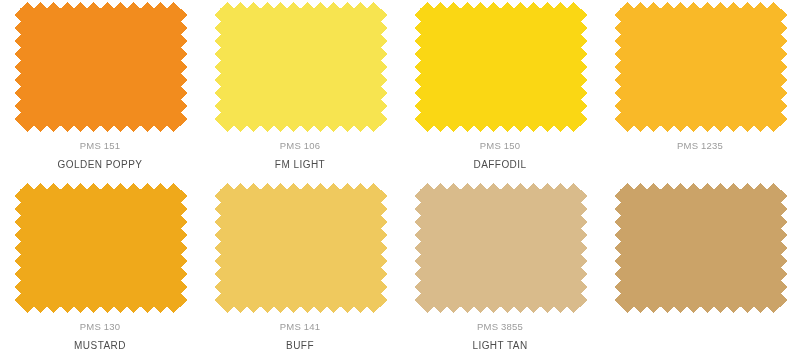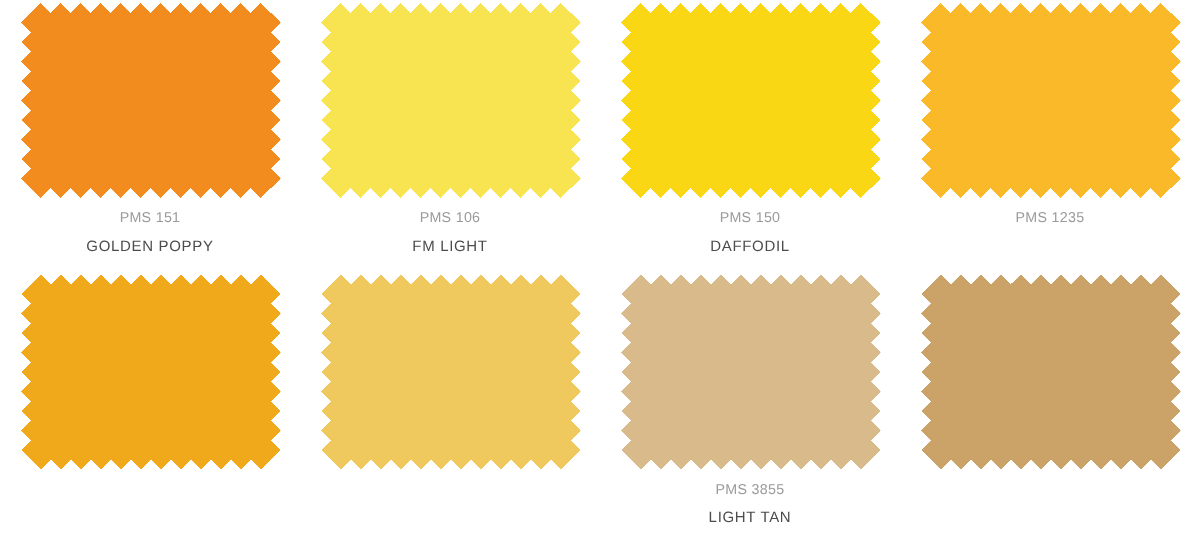--- a/index.html
+++ b/index.html
@@ -98,25 +98,33 @@
         <polygon points="6.50,6.50 13.17,0.00 19.83,6.50 26.50,0.00 33.17,6.50 39.83,0.00 46.50,6.50 53.17,0.00 59.83,6.50 66.50,0.00 73.17,6.50 79.83,0.00 86.50,6.50 93.17,0.00 99.83,6.50 106.50,0.00 113.17,6.50 119.83,0.00 126.50,6.50 133.17,0.00 139.83,6.50 146.50,0.00 153.17,6.50 159.83,0.00 166.50,6.50 173.00,13.00 166.50,19.50 173.00,26.00 166.50,32.50 173.00,39.00 166.50,45.50 173.00,52.00 166.50,58.50 173.00,65.00 166.50,71.50 173.00,78.00 166.50,84.50 173.00,91.00 166.50,97.50 173.00,104.00 166.50,110.50 173.00,117.00 166.50,123.50 159.83,130.00 153.17,123.50 146.50,130.00 139.83,123.50 133.17,130.00 126.50,123.50 119.83,130.00 113.17,123.50 106.50,130.00 99.83,123.50 93.17,130.00 86.50,123.50 79.83,130.00 73.17,123.50 66.50,130.00 59.83,123.50 53.17,130.00 46.50,123.50 39.83,130.00 33.17,123.50 26.50,130.00 19.83,123.50 13.17,130.00 6.50,123.50 0.00,117.00 6.50,110.50 0.00,104.00 6.50,97.50 0.00,91.00 6.50,84.50 0.00,78.00 6.50,71.50 0.00,65.00 6.50,58.50 0.00,52.00 6.50,45.50 0.00,39.00 6.50,32.50 0.00,26.00 6.50,19.50 0.00,13.00 6.50,6.50" fill="#F9B928" shape-rendering="crispEdges"></polygon>
       </svg>
       <div class="swatch-caption">
         <span class="swatch-code">PMS 1235</span>
       </div>
     </div>
     <div class="swatch-cell">
       <svg class="swatch-svg" viewBox="0 0 173 130" width="173" height="130">
         <polygon points="6.50,6.50 13.17,0.00 19.83,6.50 26.50,0.00 33.17,6.50 39.83,0.00 46.50,6.50 53.17,0.00 59.83,6.50 66.50,0.00 73.17,6.50 79.83,0.00 86.50,6.50 93.17,0.00 99.83,6.50 106.50,0.00 113.17,6.50 119.83,0.00 126.50,6.50 133.17,0.00 139.83,6.50 146.50,0.00 153.17,6.50 159.83,0.00 166.50,6.50 173.00,13.00 166.50,19.50 173.00,26.00 166.50,32.50 173.00,39.00 166.50,45.50 173.00,52.00 166.50,58.50 173.00,65.00 166.50,71.50 173.00,78.00 166.50,84.50 173.00,91.00 166.50,97.50 173.00,104.00 166.50,110.50 173.00,117.00 166.50,123.50 159.83,130.00 153.17,123.50 146.50,130.00 139.83,123.50 133.17,130.00 126.50,123.50 119.83,130.00 113.17,123.50 106.50,130.00 99.83,123.50 93.17,130.00 86.50,123.50 79.83,130.00 73.17,123.50 66.50,130.00 59.83,123.50 53.17,130.00 46.50,123.50 39.83,130.00 33.17,123.50 26.50,130.00 19.83,123.50 13.17,130.00 6.50,123.50 0.00,117.00 6.50,110.50 0.00,104.00 6.50,97.50 0.00,91.00 6.50,84.50 0.00,78.00 6.50,71.50 0.00,65.00 6.50,58.50 0.00,52.00 6.50,45.50 0.00,39.00 6.50,32.50 0.00,26.00 6.50,19.50 0.00,13.00 6.50,6.50" fill="#EFA91B" shape-rendering="crispEdges"></polygon>
       </svg>
+      <div class="swatch-caption">
+        <span class="swatch-code">PMS 130</span>
+        <span class="swatch-name">MUSTARD</span>
+      </div>
     </div>
     <div class="swatch-cell">
       <svg class="swatch-svg" viewBox="0 0 173 130" width="173" height="130">
         <polygon points="6.50,6.50 13.17,0.00 19.83,6.50 26.50,0.00 33.17,6.50 39.83,0.00 46.50,6.50 53.17,0.00 59.83,6.50 66.50,0.00 73.17,6.50 79.83,0.00 86.50,6.50 93.17,0.00 99.83,6.50 106.50,0.00 113.17,6.50 119.83,0.00 126.50,6.50 133.17,0.00 139.83,6.50 146.50,0.00 153.17,6.50 159.83,0.00 166.50,6.50 173.00,13.00 166.50,19.50 173.00,26.00 166.50,32.50 173.00,39.00 166.50,45.50 173.00,52.00 166.50,58.50 173.00,65.00 166.50,71.50 173.00,78.00 166.50,84.50 173.00,91.00 166.50,97.50 173.00,104.00 166.50,110.50 173.00,117.00 166.50,123.50 159.83,130.00 153.17,123.50 146.50,130.00 139.83,123.50 133.17,130.00 126.50,123.50 119.83,130.00 113.17,123.50 106.50,130.00 99.83,123.50 93.17,130.00 86.50,123.50 79.83,130.00 73.17,123.50 66.50,130.00 59.83,123.50 53.17,130.00 46.50,123.50 39.83,130.00 33.17,123.50 26.50,130.00 19.83,123.50 13.17,130.00 6.50,123.50 0.00,117.00 6.50,110.50 0.00,104.00 6.50,97.50 0.00,91.00 6.50,84.50 0.00,78.00 6.50,71.50 0.00,65.00 6.50,58.50 0.00,52.00 6.50,45.50 0.00,39.00 6.50,32.50 0.00,26.00 6.50,19.50 0.00,13.00 6.50,6.50" fill="#EFC95E" shape-rendering="crispEdges"></polygon>
       </svg>
+      <div class="swatch-caption">
+        <span class="swatch-code">PMS 141</span>
+        <span class="swatch-name">BUFF</span>
+      </div>
     </div>
     <div class="swatch-cell">
       <svg class="swatch-svg" viewBox="0 0 173 130" width="173" height="130">
         <polygon points="6.50,6.50 13.17,0.00 19.83,6.50 26.50,0.00 33.17,6.50 39.83,0.00 46.50,6.50 53.17,0.00 59.83,6.50 66.50,0.00 73.17,6.50 79.83,0.00 86.50,6.50 93.17,0.00 99.83,6.50 106.50,0.00 113.17,6.50 119.83,0.00 126.50,6.50 133.17,0.00 139.83,6.50 146.50,0.00 153.17,6.50 159.83,0.00 166.50,6.50 173.00,13.00 166.50,19.50 173.00,26.00 166.50,32.50 173.00,39.00 166.50,45.50 173.00,52.00 166.50,58.50 173.00,65.00 166.50,71.50 173.00,78.00 166.50,84.50 173.00,91.00 166.50,97.50 173.00,104.00 166.50,110.50 173.00,117.00 166.50,123.50 159.83,130.00 153.17,123.50 146.50,130.00 139.83,123.50 133.17,130.00 126.50,123.50 119.83,130.00 113.17,123.50 106.50,130.00 99.83,123.50 93.17,130.00 86.50,123.50 79.83,130.00 73.17,123.50 66.50,130.00 59.83,123.50 53.17,130.00 46.50,123.50 39.83,130.00 33.17,123.50 26.50,130.00 19.83,123.50 13.17,130.00 6.50,123.50 0.00,117.00 6.50,110.50 0.00,104.00 6.50,97.50 0.00,91.00 6.50,84.50 0.00,78.00 6.50,71.50 0.00,65.00 6.50,58.50 0.00,52.00 6.50,45.50 0.00,39.00 6.50,32.50 0.00,26.00 6.50,19.50 0.00,13.00 6.50,6.50" fill="#D9BB8B" shape-rendering="crispEdges"></polygon>
       </svg>
       <div class="swatch-caption">
         <span class="swatch-code">PMS 3855</span>
         <span class="swatch-name">LIGHT TAN</span>
       </div>
     </div>

